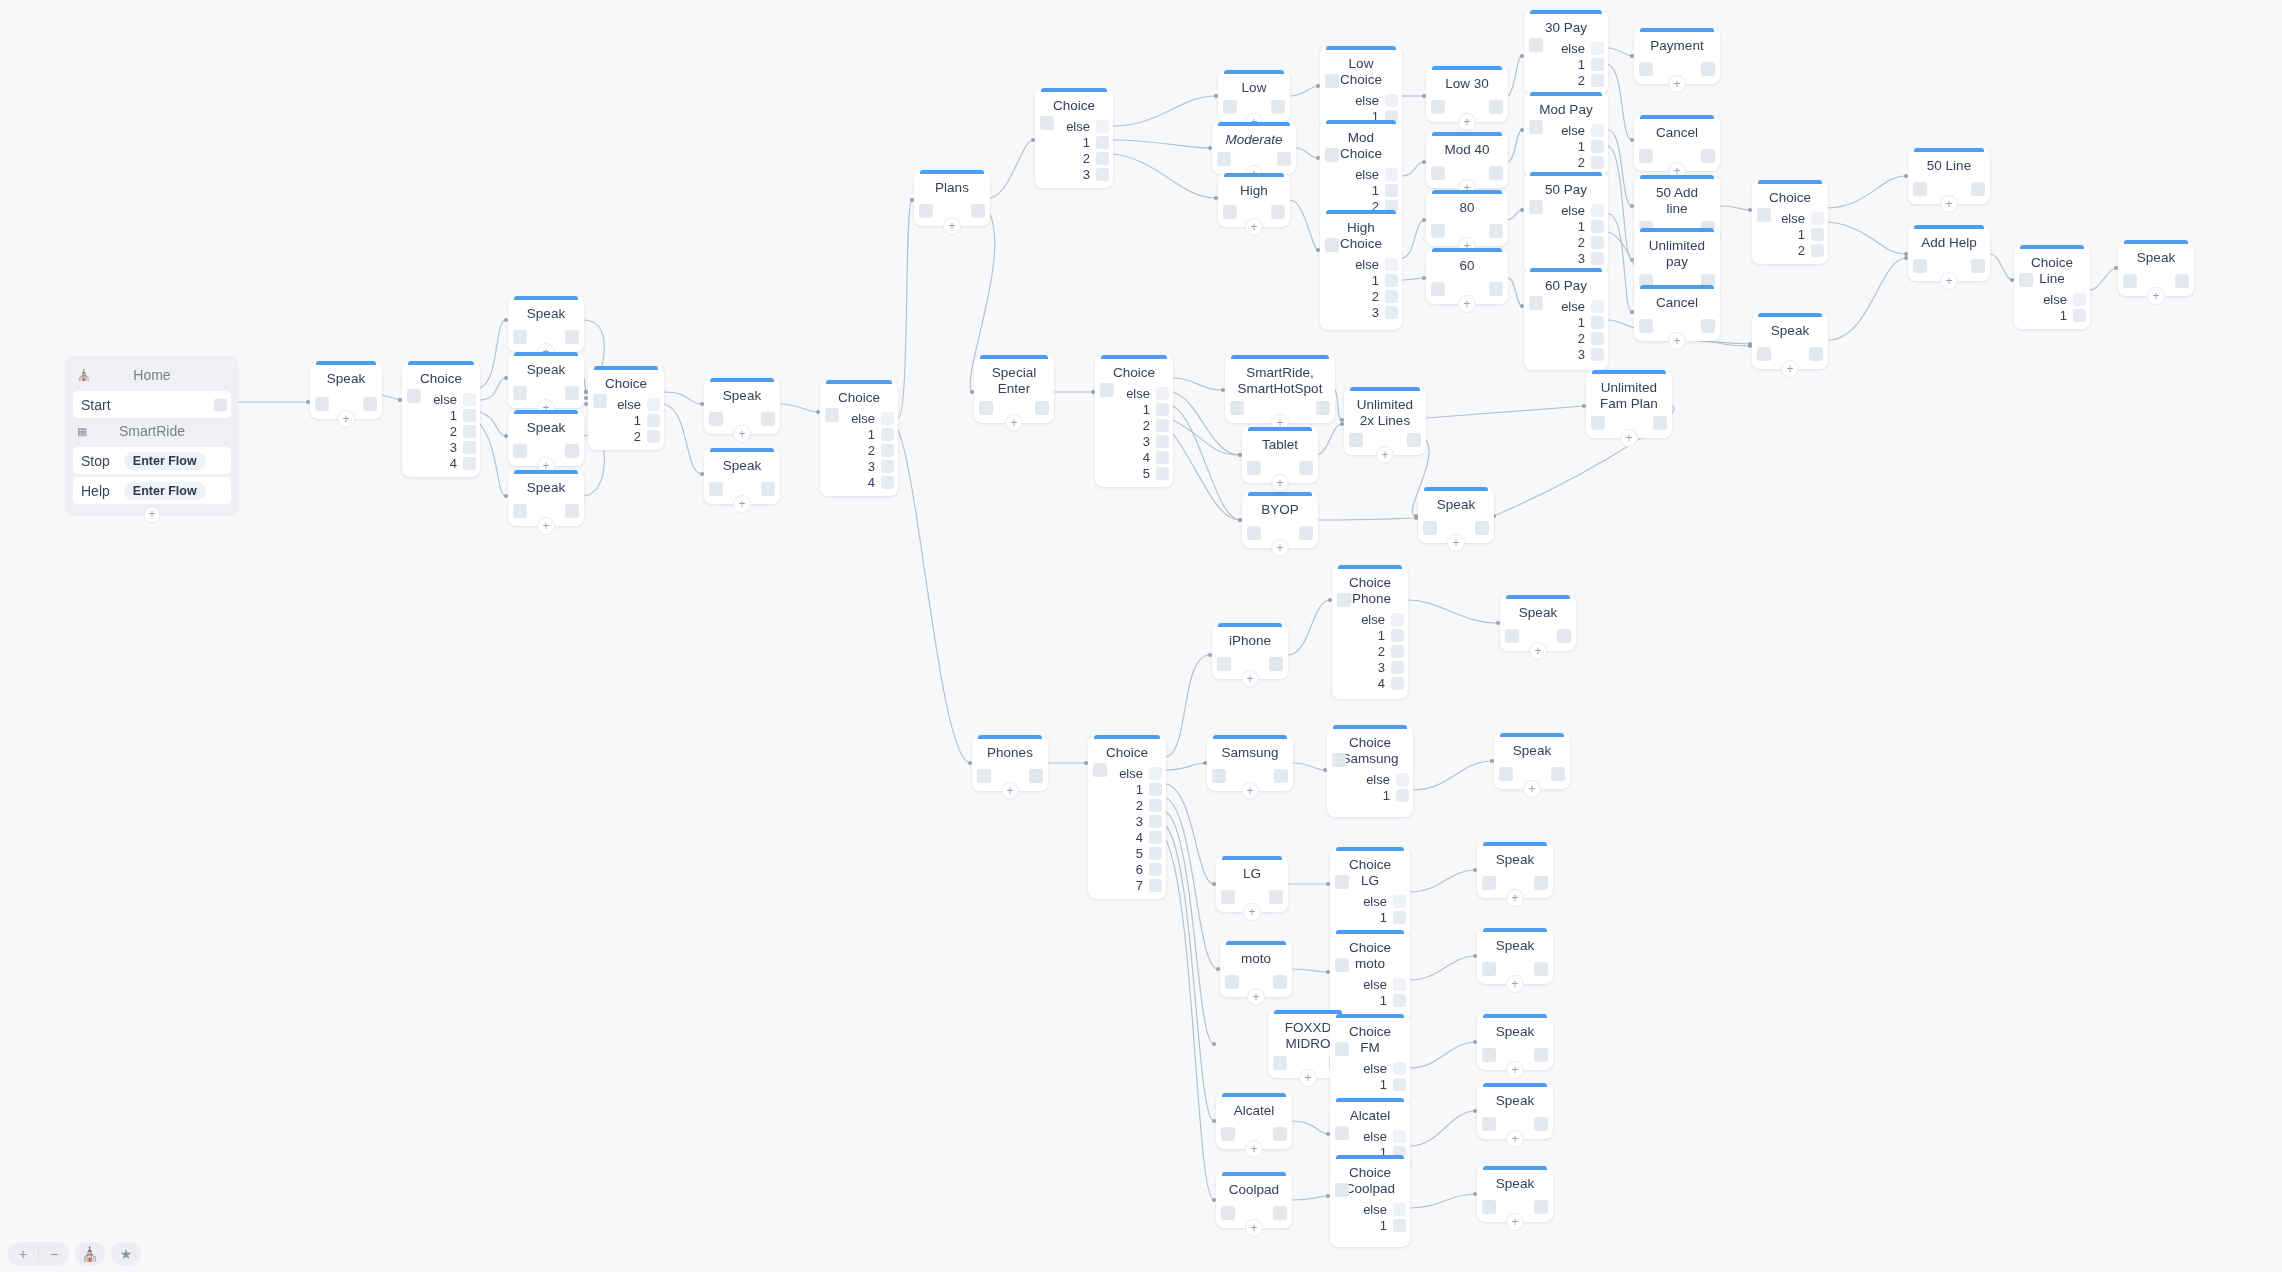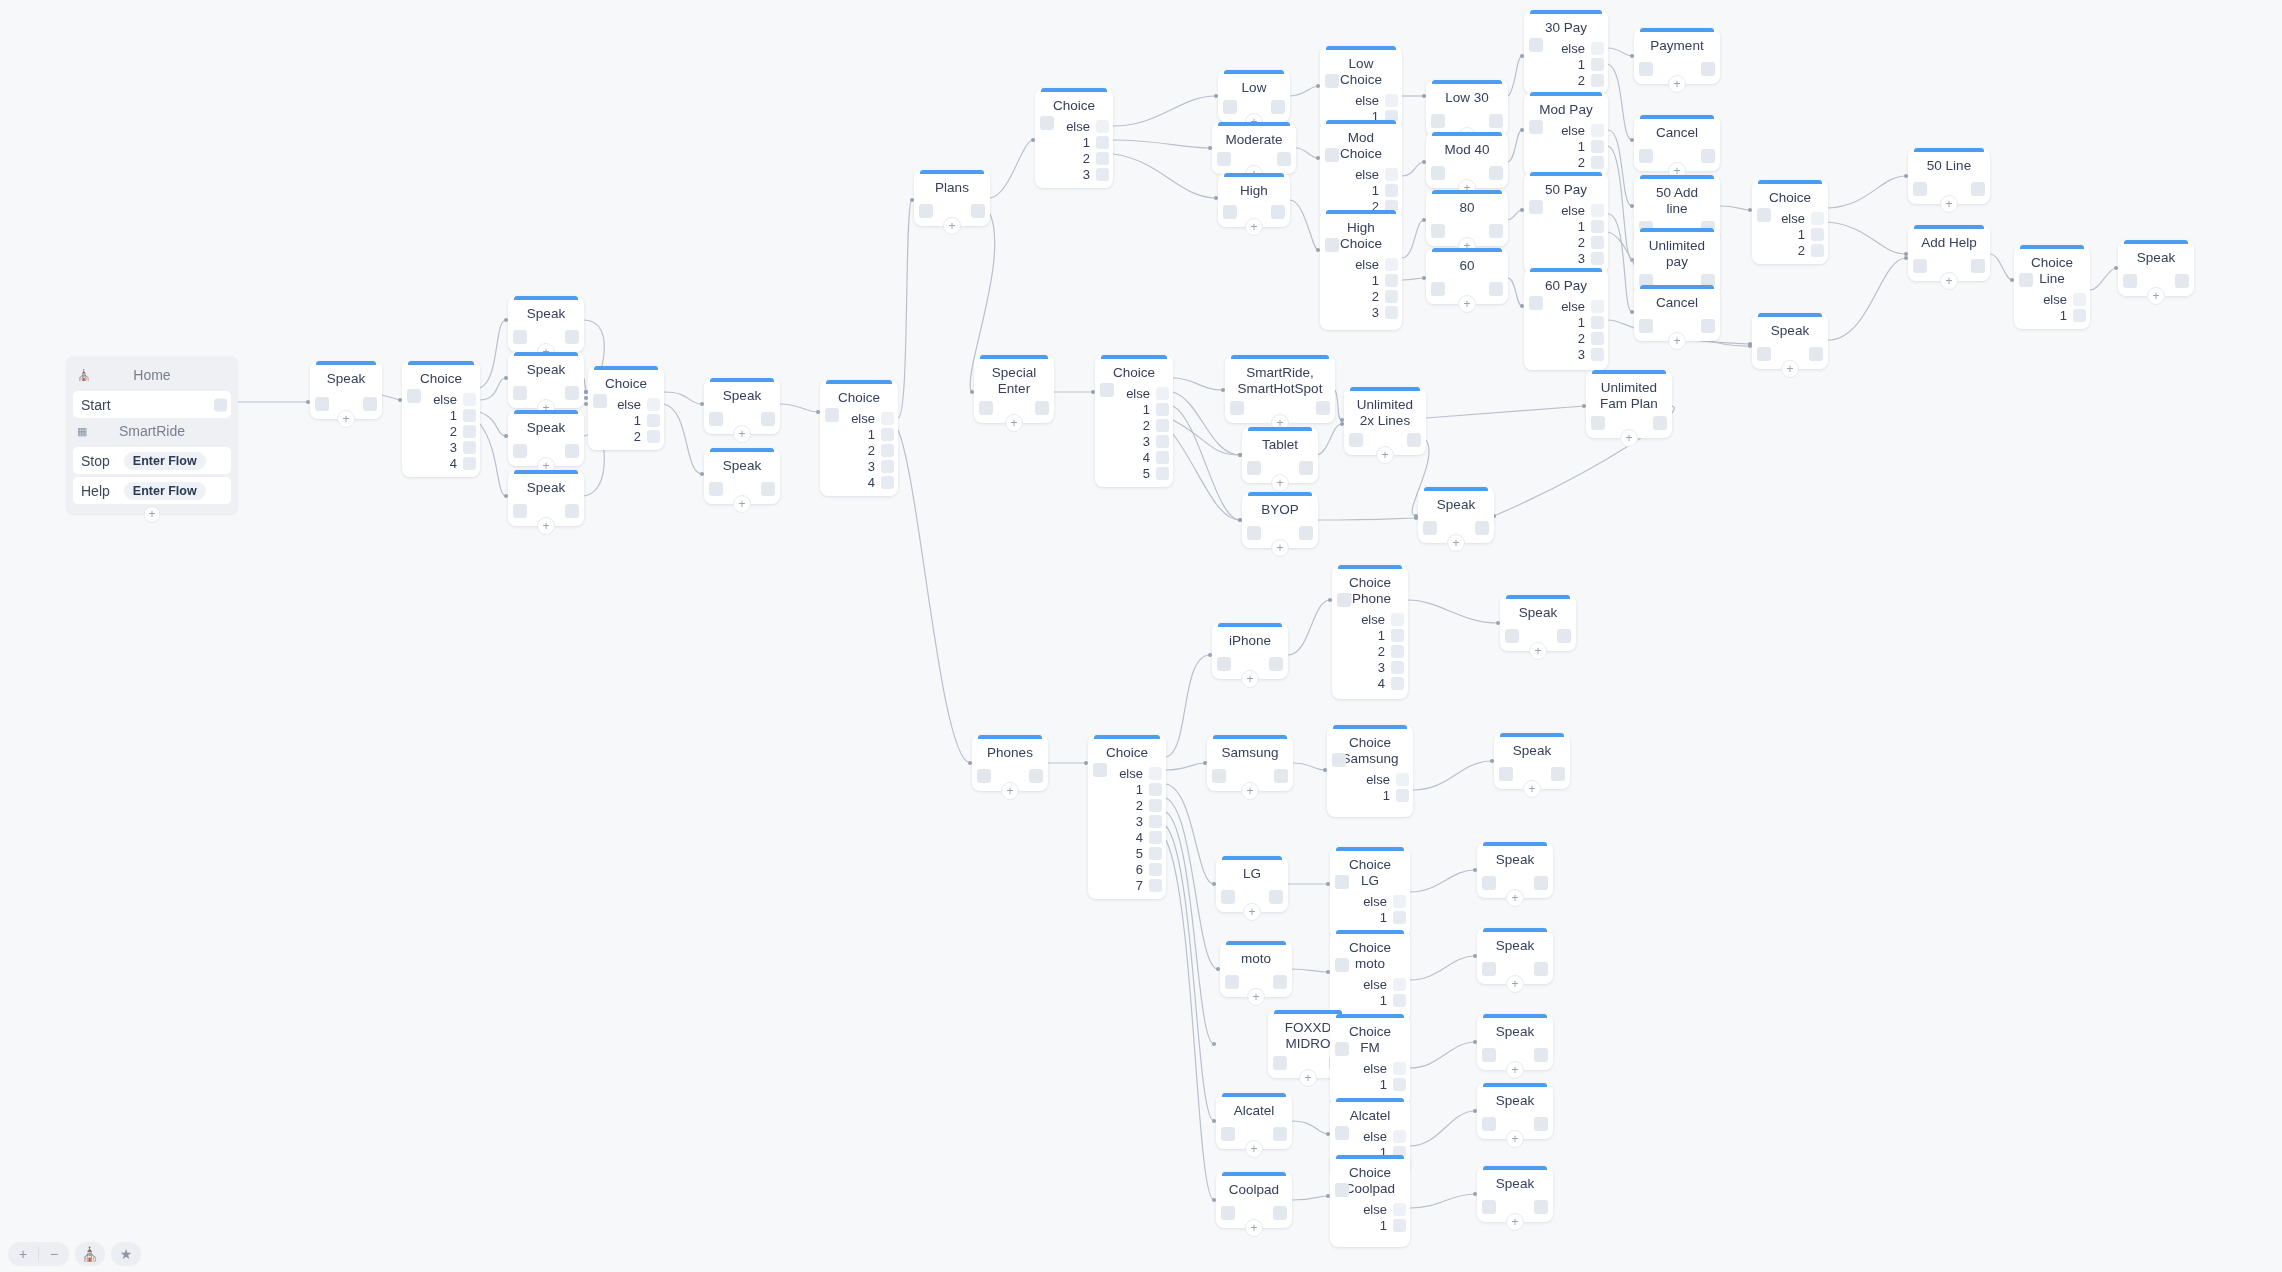--- a/index.html
+++ b/index.html
@@ -428,21 +428,21 @@
         </div>
         <div class="inport" style="top: 28px;"></div>
       </div>
       <div class="node simple" style="left: 1218px; top: 70px; width: 72px; min-height: 52px;">
         <div class="bar"></div>
         <div class="title">Low</div>
         <div class="inport" style="bottom: 8px;"></div>
         <div class="outport" style="bottom: 8px;"></div>
         <div class="plus">+</div>
       </div>
-      <div class="node simple" style="left: 1212px; top: 122px; width: 84px; min-height: 52px;">
+      <div class="node simple" style="left: 1212px; top: 122px; width: 84px; min-height: 52px; font-style: italic;">
         <div class="bar"></div>
         <div class="title">Moderate</div>
         <div class="inport" style="bottom: 8px;"></div>
         <div class="outport" style="bottom: 8px;"></div>
         <div class="plus">+</div>
       </div>
       <div class="node simple" style="left: 1218px; top: 173px; width: 72px; min-height: 54px;">
         <div class="bar"></div>
         <div class="title">High</div>
         <div class="inport" style="bottom: 8px;"></div>
@@ -502,21 +502,21 @@
             <span>2</span>
             <span class="oport"></span>
           </div>
           <div class="opt">
             <span>3</span>
             <span class="oport"></span>
           </div>
         </div>
         <div class="inport" style="top: 28px;"></div>
       </div>
-      <div class="node simple" style="left: 1426px; top: 80px; width: 82px; min-height: 56px;">
+      <div class="node simple" style="left: 1426px; top: 66px; width: 82px; min-height: 56px;">
         <div class="bar"></div>
         <div class="title">Low 30</div>
         <div class="inport" style="bottom: 8px;"></div>
         <div class="outport" style="bottom: 8px;"></div>
         <div class="plus">+</div>
       </div>
       <div class="node simple" style="left: 1426px; top: 132px; width: 82px; min-height: 56px;">
         <div class="bar"></div>
         <div class="title">Mod 40</div>
         <div class="inport" style="bottom: 8px;"></div>

